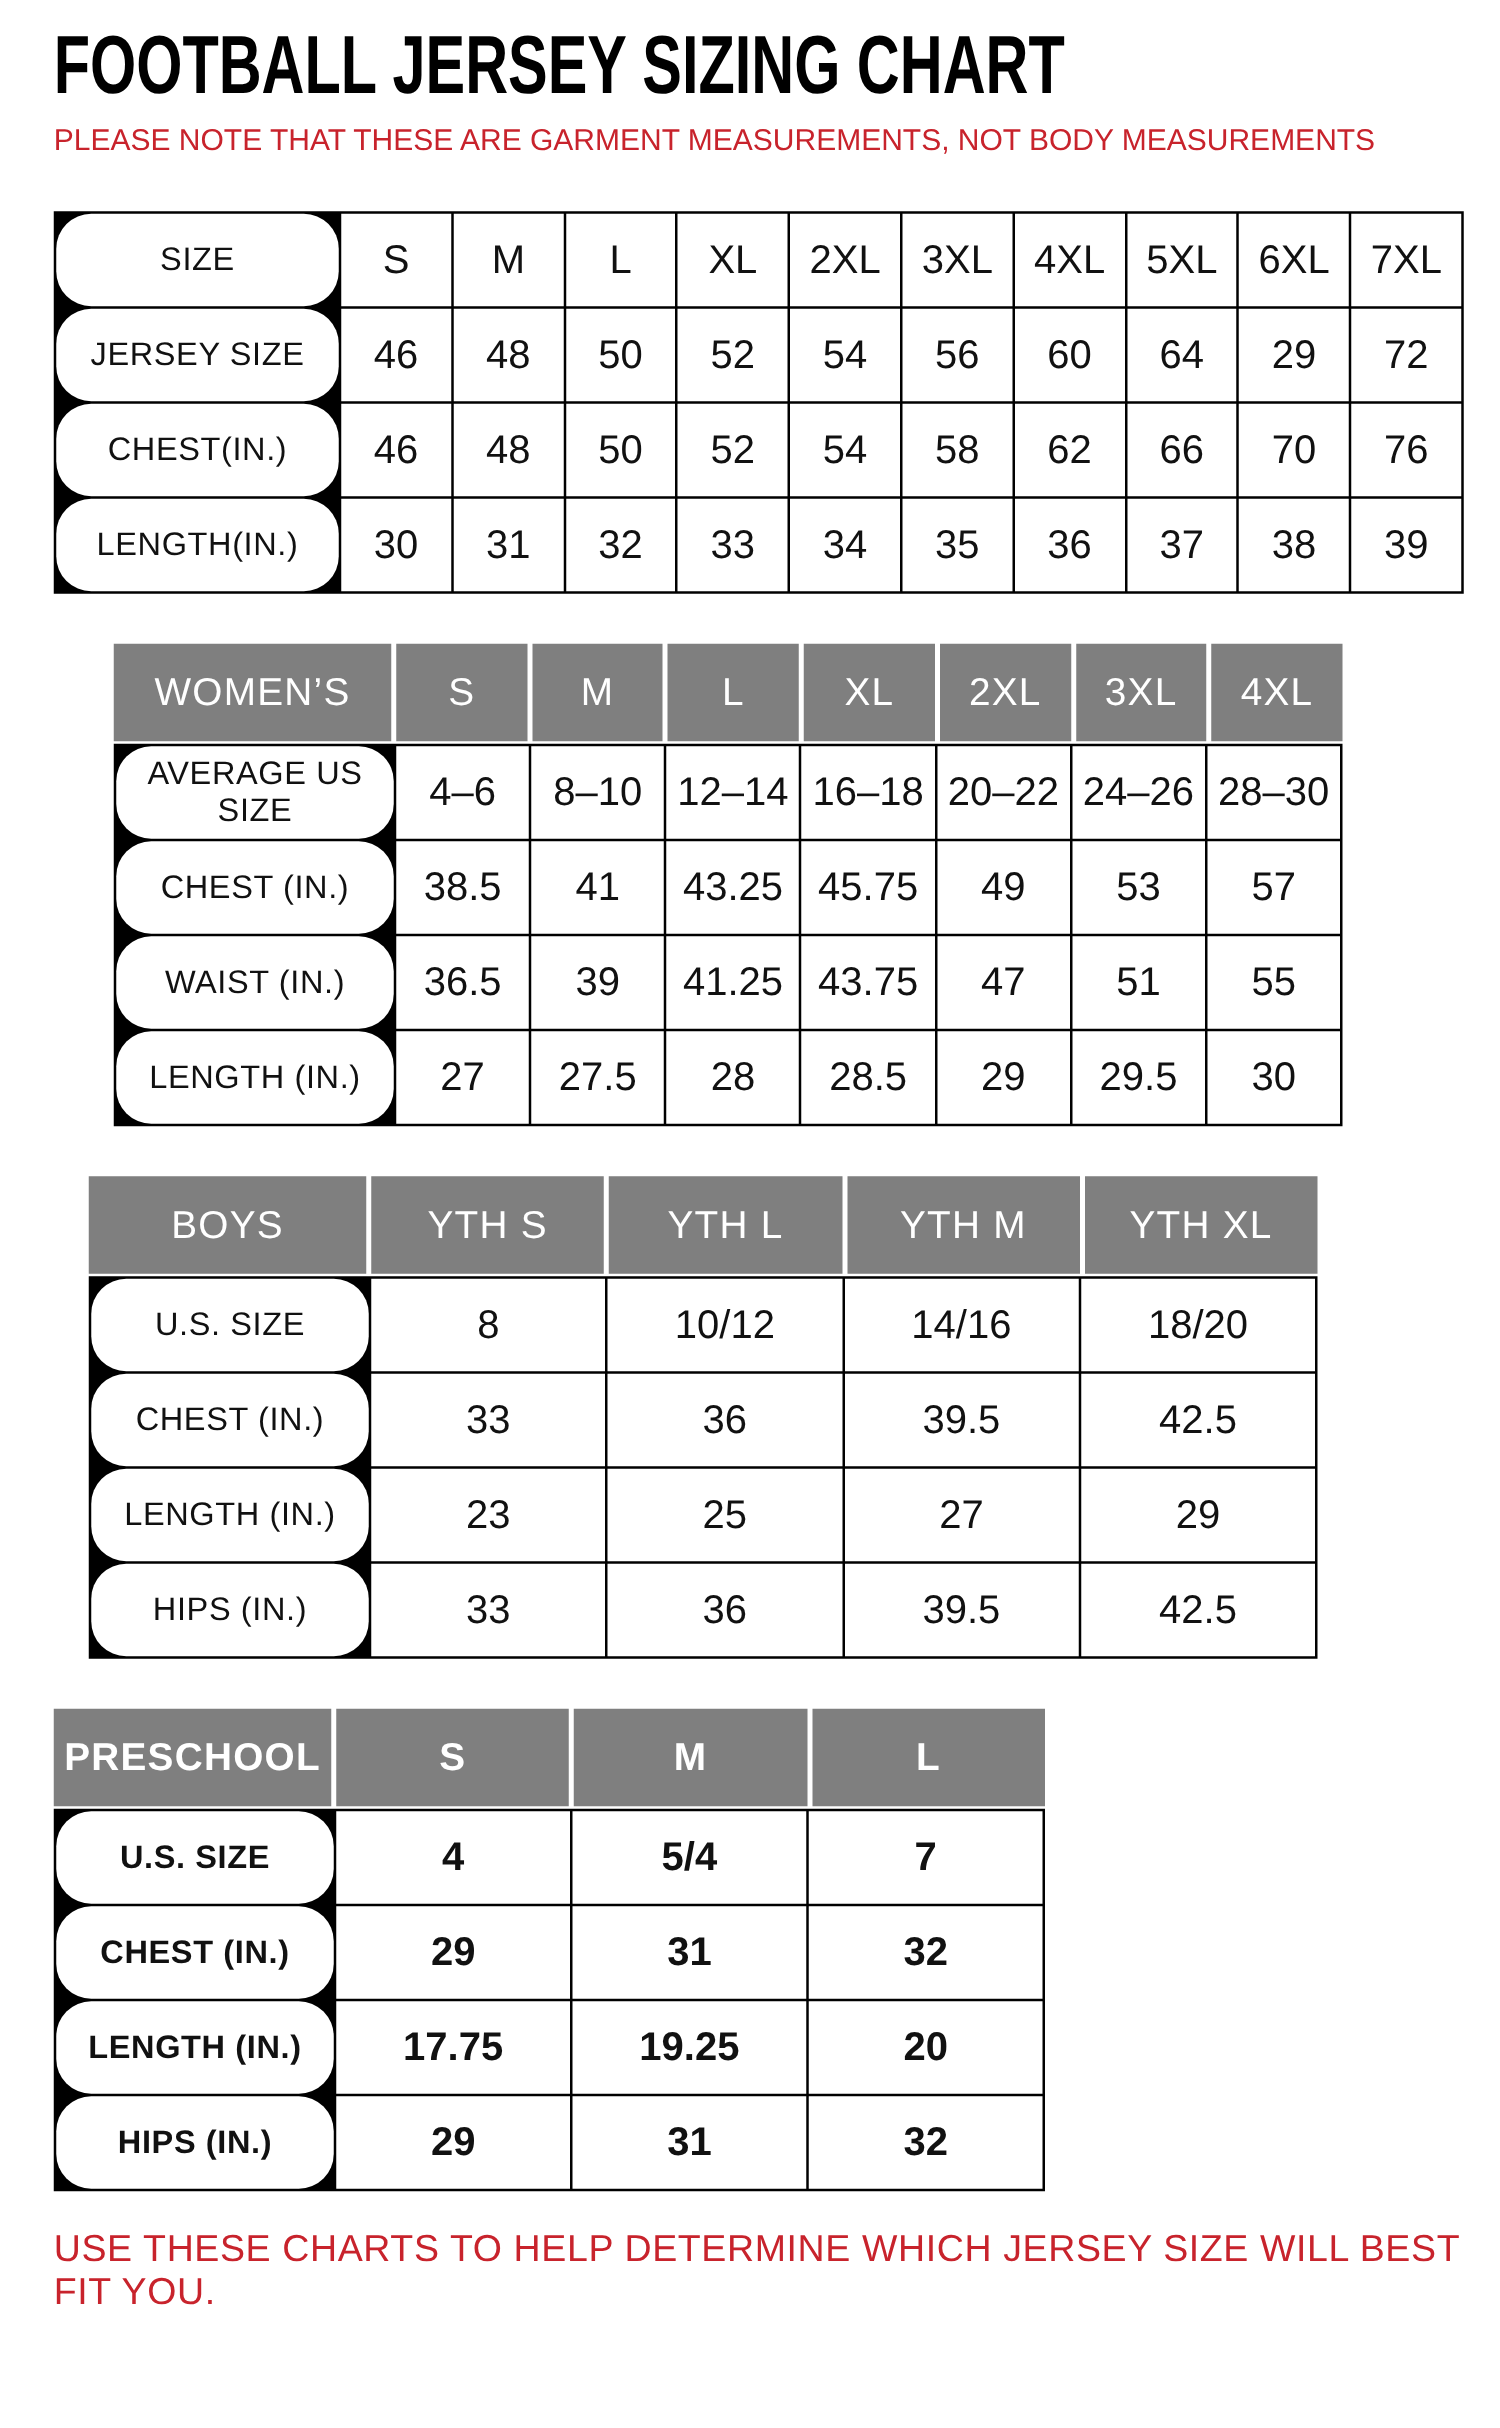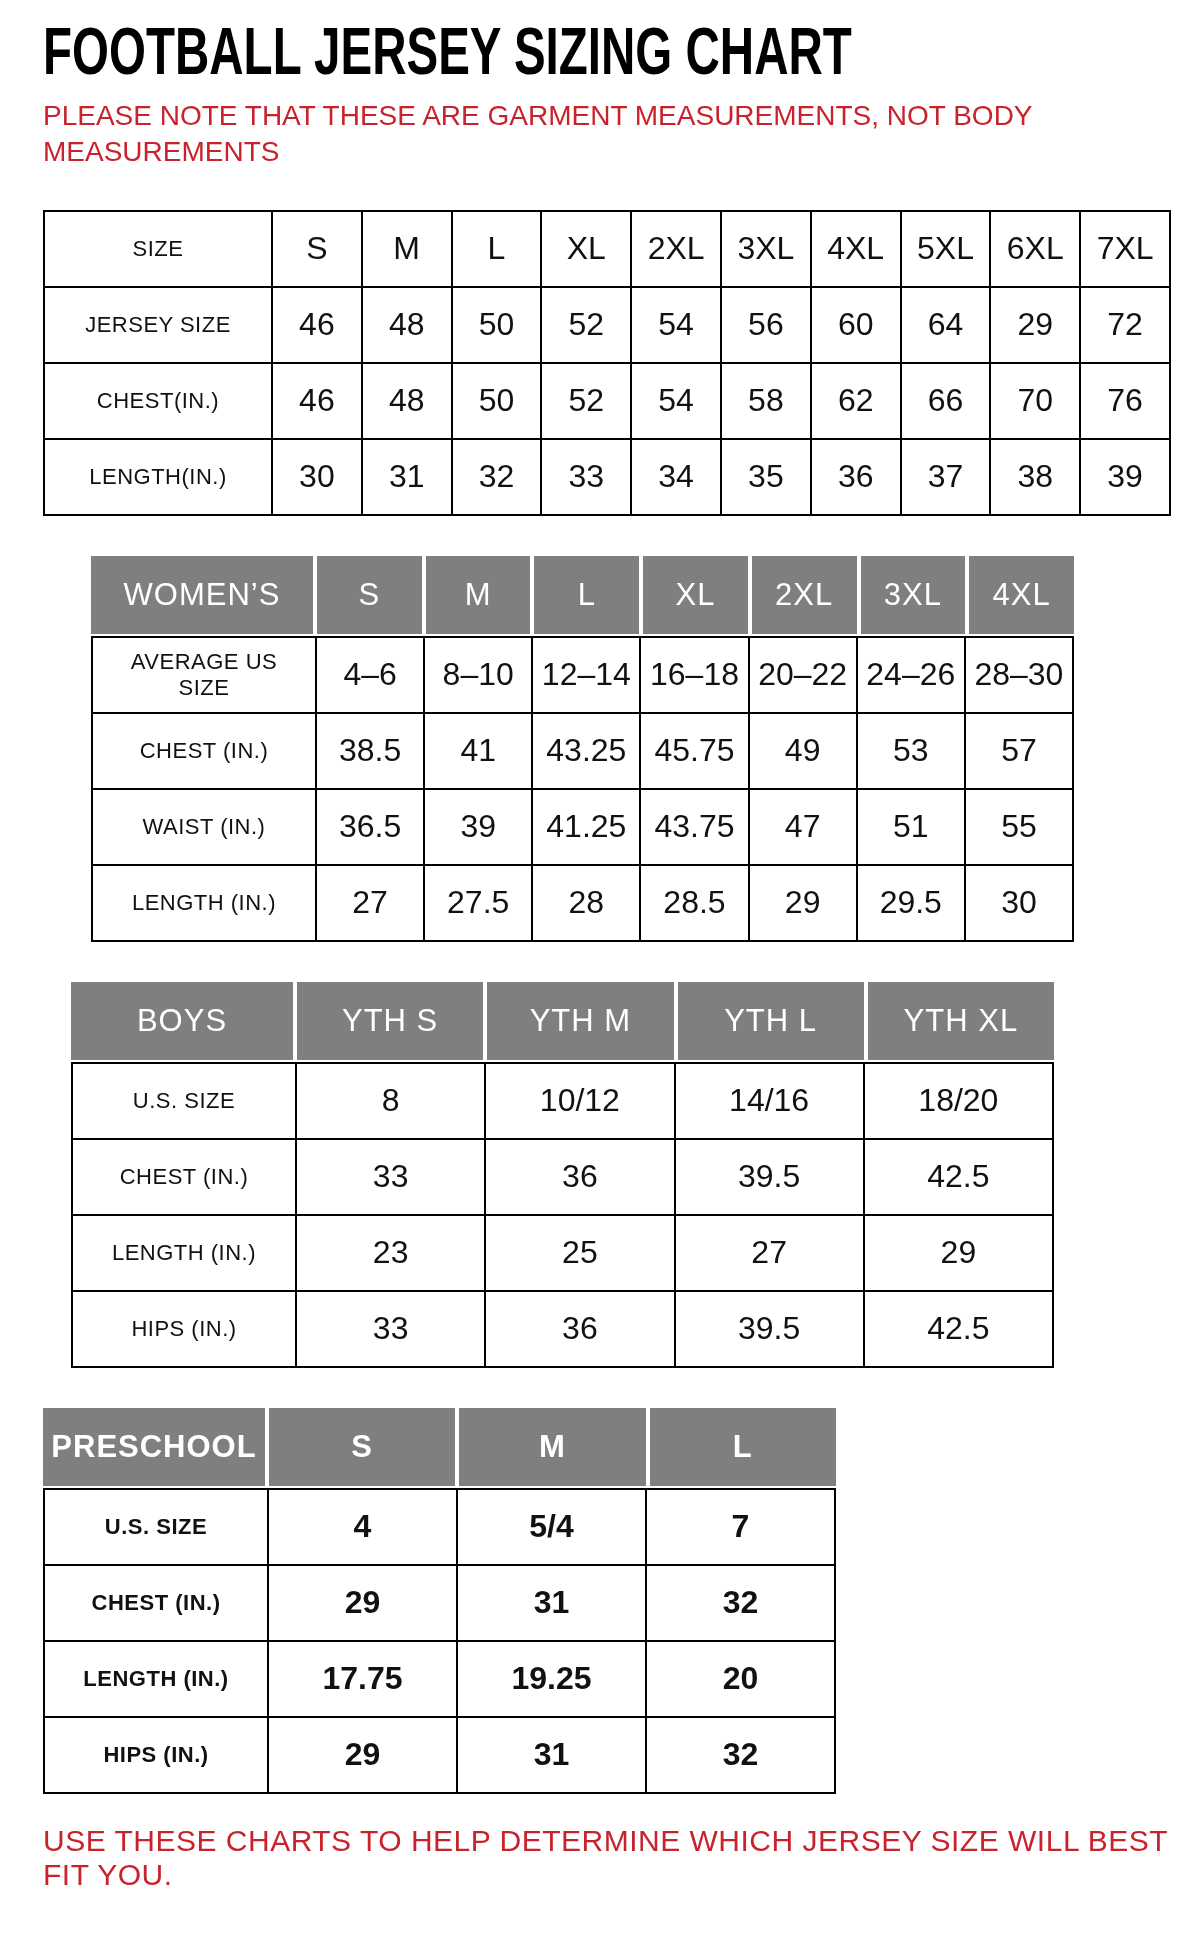--- a/index.html
+++ b/index.html
@@ -20,21 +20,21 @@
   .title{
     margin:0;
     font-size:66px;line-height:1;font-weight:800;
     letter-spacing:0px;white-space:nowrap;
     transform:scaleX(0.72);transform-origin:0 0;
     color:#000;
   }
   .note{
     margin:14px 0 0 0;
     max-width:1100px;
-    font-size:28px;line-height:1.28;
+    font-size:24px;line-height:1.28;
     color:var(--red);
   }
 
   .tablewrap{margin-top:40px;}
   .w-mens{width:1128px;}
   .w-womens{width:983px;margin-left:48px;}
   .w-boys{width:983px;}
   .w-preschool{width:793px;}
 
   .banner{
@@ -63,23 +63,24 @@
   }
   .bcell{
     background:#fff;
     min-height:74px;
     display:flex;align-items:center;justify-content:center;
     font-size:32px;text-align:center;
     padding:4px 6px;
     color:var(--ink);
   }
   .rlabel{
-    font-size:22px;letter-spacing:0.5px;
+    font-size:26px;letter-spacing:0.5px;
     padding:4px 12px;
     line-height:1.15;
+    border-radius:28px;
   }
 
   .t-mens{grid-template-columns:226px repeat(10,1fr);}
   .t-womens{grid-template-columns:222px repeat(7,1fr);}
   .t-boys{grid-template-columns:222px repeat(4,1fr);margin-left:28px;}
   .t-preschool{grid-template-columns:222px repeat(3,1fr);font-weight:bold;}
 
   .footer{
     margin:30px 0 0 0;
     font-size:30px;letter-spacing:0.5px;
@@ -185,22 +186,22 @@
         <div class="bcell">28.5</div>
         <div class="bcell">29</div>
         <div class="bcell">29.5</div>
         <div class="bcell">30</div>
       </div>
     </div>
   <div class="tablewrap w-boys">
       <div class="hgrid t-boys">
         <div class="hcell">BOYS</div>
         <div class="hcell">YTH S</div>
+        <div class="hcell">YTH L</div>
         <div class="hcell">YTH M</div>
-        <div class="hcell">YTH L</div>
         <div class="hcell">YTH XL</div>
       </div>
       <div class="bgrid t-boys">
         <div class="bcell rlabel">U.S. SIZE</div>
         <div class="bcell">8</div>
         <div class="bcell">10/12</div>
         <div class="bcell">14/16</div>
         <div class="bcell">18/20</div>
         <div class="bcell rlabel">CHEST (IN.)</div>
         <div class="bcell">33</div>

